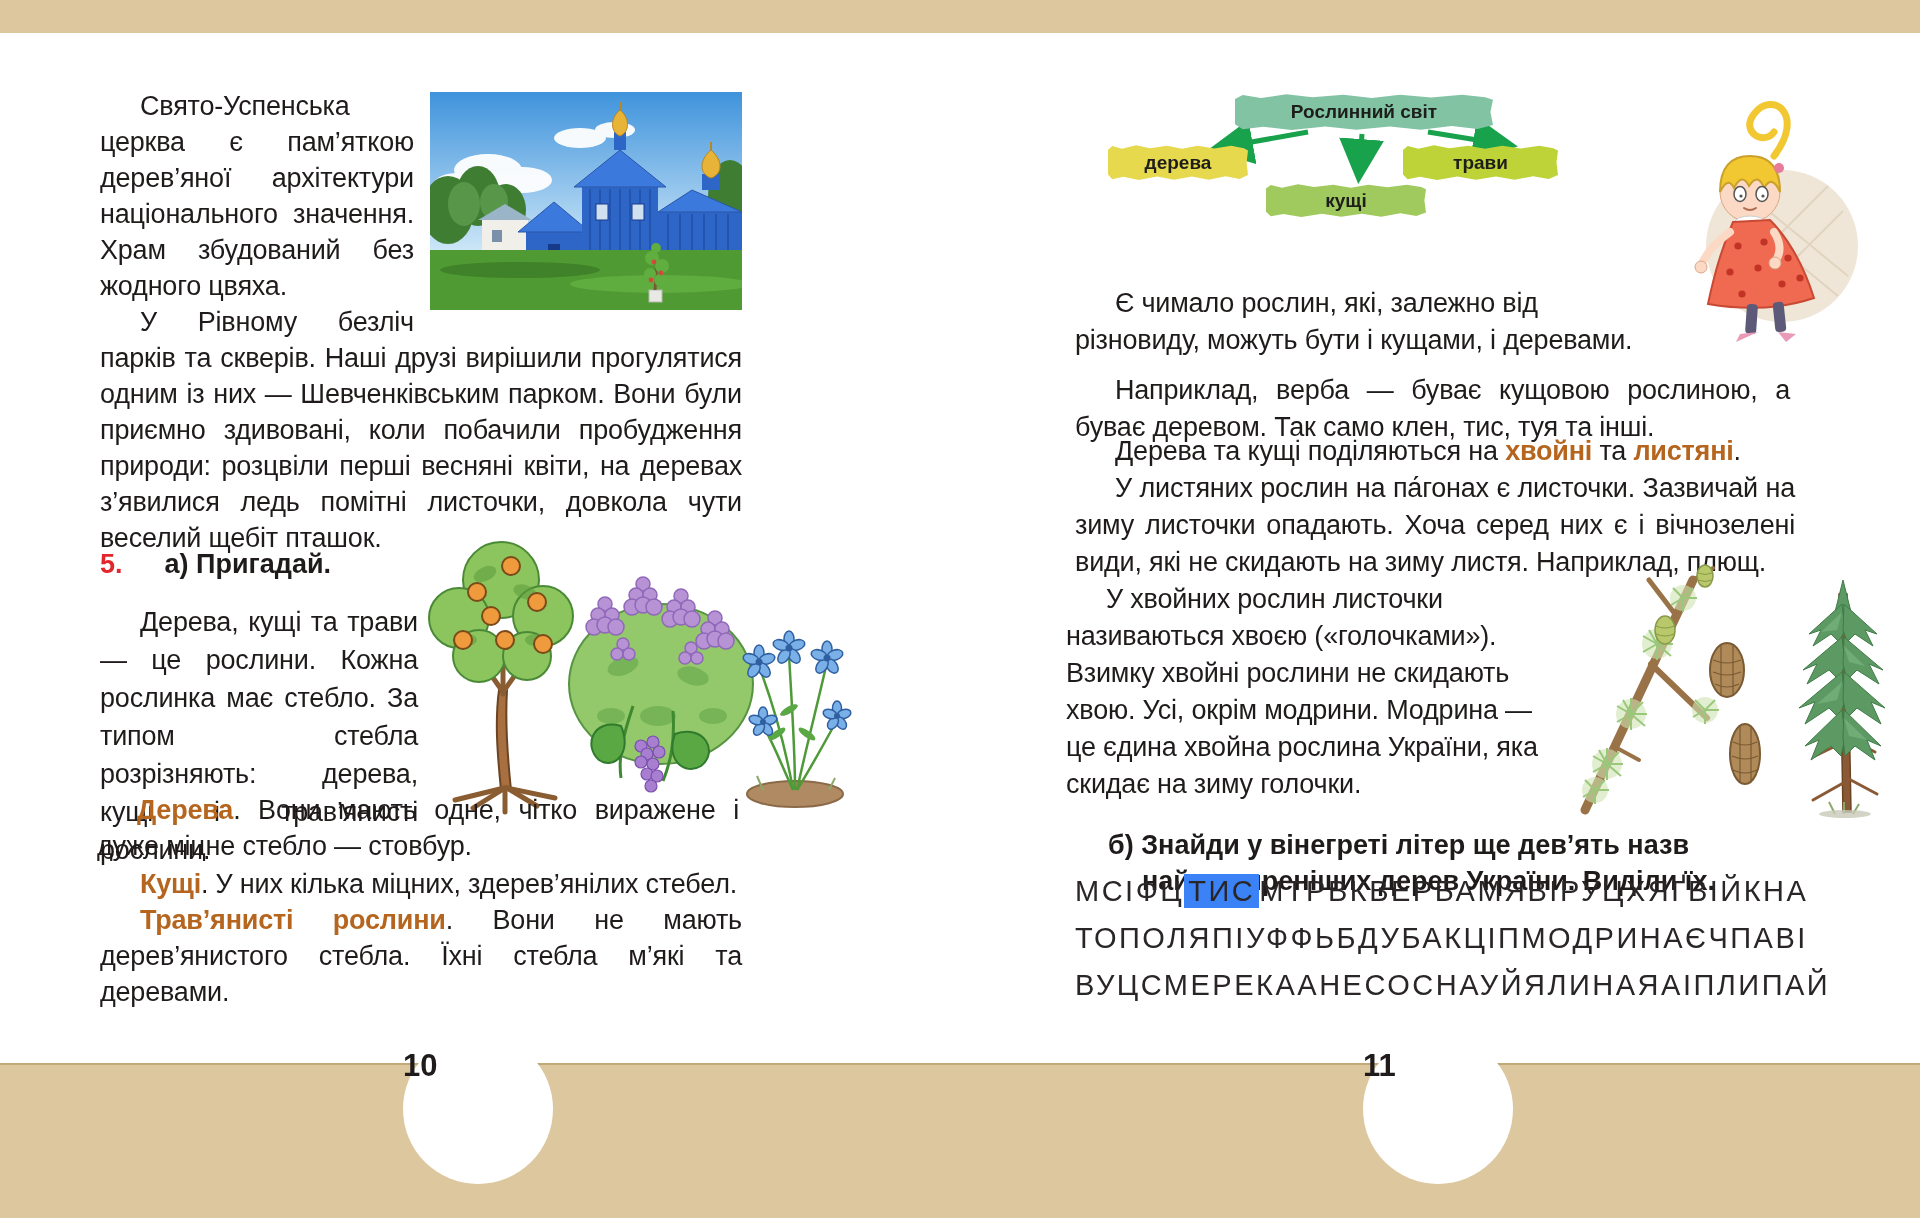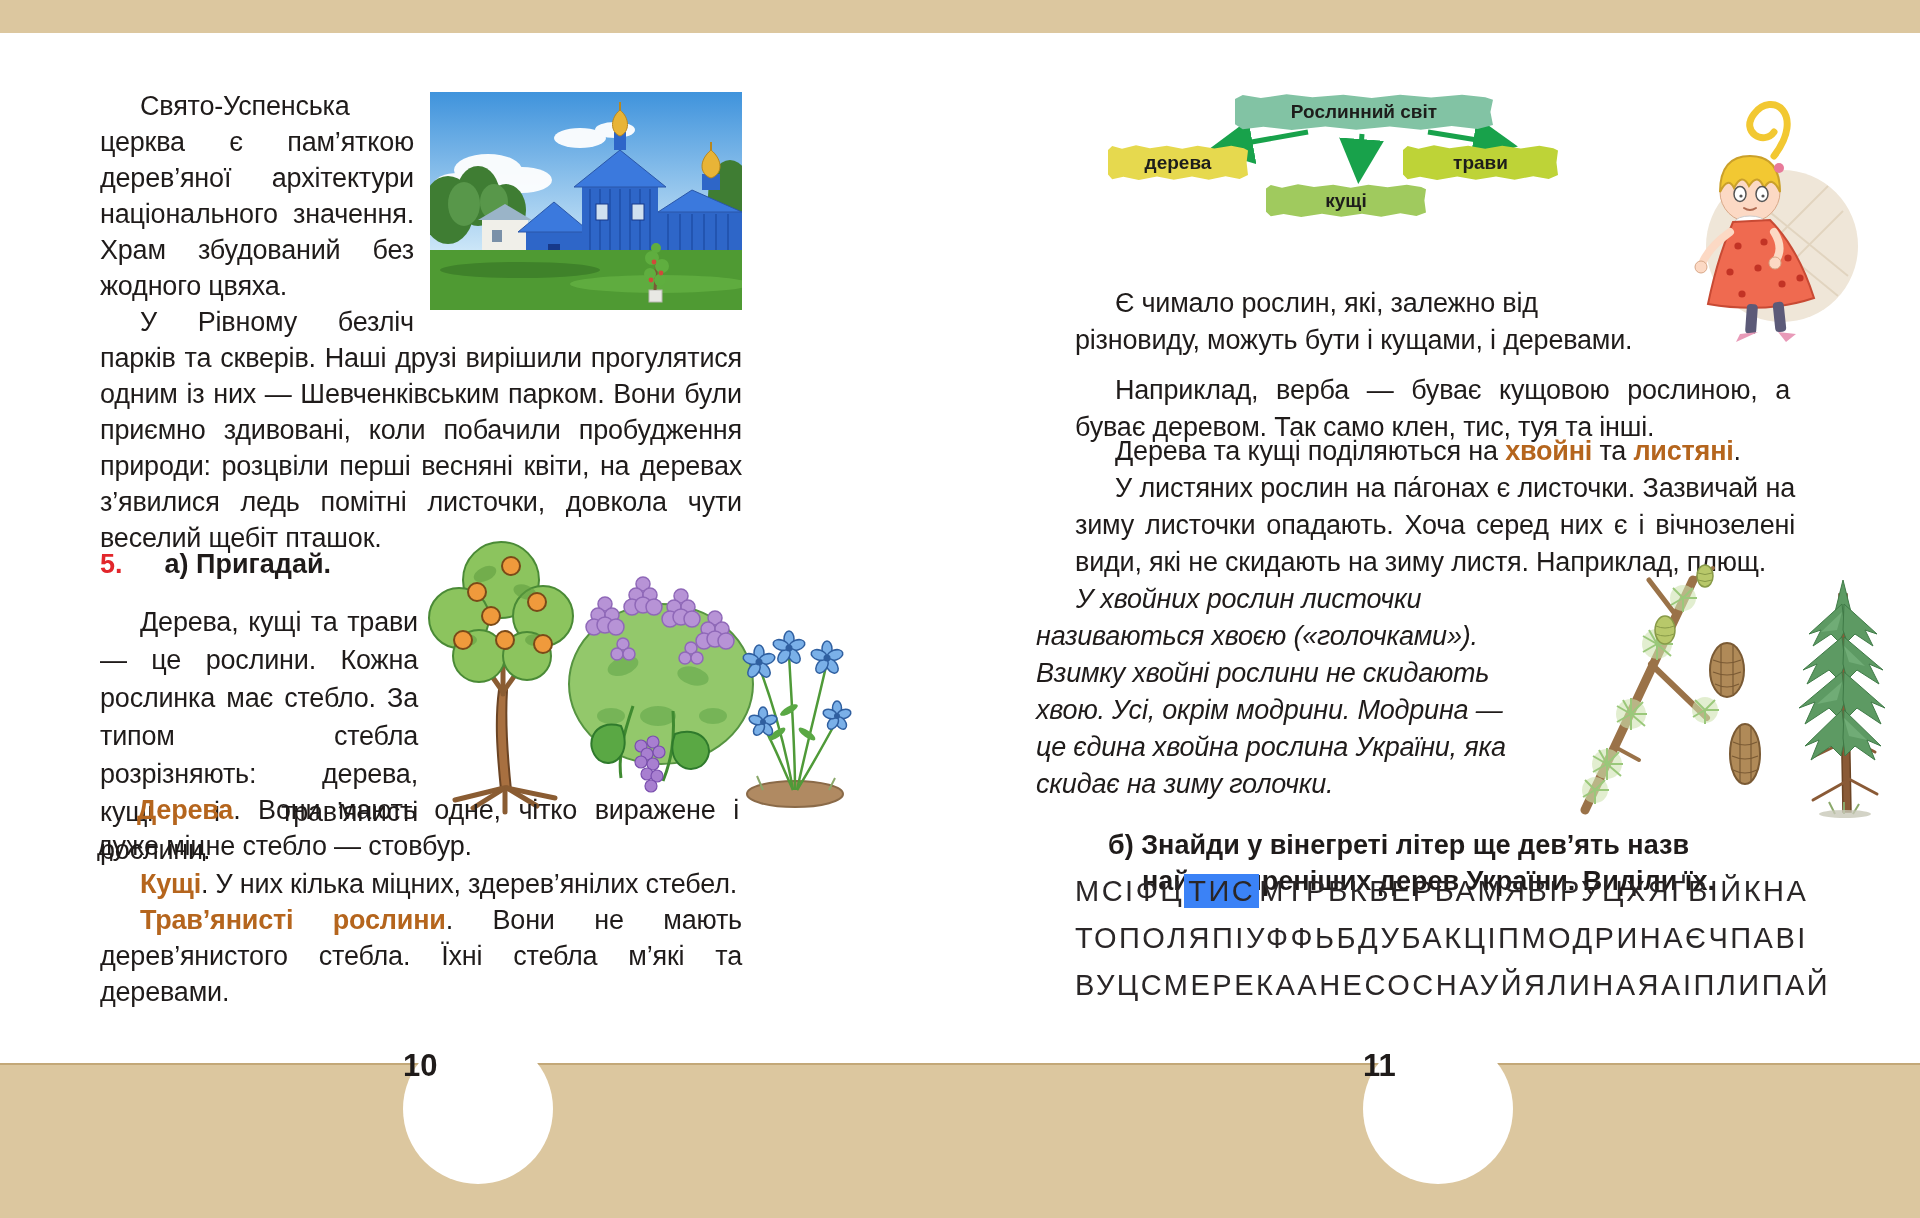--- a/index.html
+++ b/index.html
@@ -400,21 +400,21 @@
       <polygon points="100,236 118,238 108,246" fill="#e89ab8"></polygon>
     </svg>
   </div>
 
   <p class="abs body-text indent" style="left:1075px;top:285px;width:585px;line-height:37px;">Є чимало рослин, які, залежно від різновиду, можуть бути і кущами, і деревами.</p>
   <p class="abs body-text just indent" style="left:1075px;top:359px;width:715px;line-height:37px;margin-top:13px;">Наприклад, верба — буває кущовою рослиною, а буває деревом. Так само клен, тис, туя та інші.</p>
   <p class="abs body-text indent" style="left:1075px;top:433px;width:715px;line-height:37px;">
     <span>Дерева та кущі поділяються на </span><span class="term">хвойні</span><span> та </span><span class="term">листяні</span><span>.</span>
   </p>
   <p class="abs body-text just indent" style="left:1075px;top:470px;width:720px;line-height:37px;">У листяних рослин на па́гонах є листочки. Зазвичай на зиму листочки опадають. Хоча серед них є і вічнозелені види, які не скидають на зиму листя. Наприклад, плющ.</p>
-  <p class="abs body-text indent" style="left:1036px;top:581px;width:482px;line-height:37px;font-style:italic;">У хвойних рослин листочки називаються хвоєю («голочками»). Взимку хвойні рослини не скидають хвою. Усі, окрім модрини. Модрина — це єдина хвойна рослина України, яка скидає на зиму голочки.</p>
+  <p class="abs body-text indent" style="left:1066px;top:581px;width:482px;line-height:37px;">У хвойних рослин листочки називаються хвоєю («голочками»). Взимку хвойні рослини не скидають хвою. Усі, окрім модрини. Модрина — це єдина хвойна рослина України, яка скидає на зиму голочки.</p>
 
   <div class="abs" style="left:1555px;top:542px;">
     <svg viewBox="0 0 330 285" width="330" height="285">
 
       <g>
         <g stroke="#9a7248" stroke-linecap="round" fill="none">
           <path d="M30 268 L138 38" stroke-width="9"></path>
           <path d="M96 122 L152 176" stroke-width="6"></path>
           <path d="M120 72 L94 38" stroke-width="5"></path>
           <path d="M60 205 L84 218" stroke-width="4"></path>

